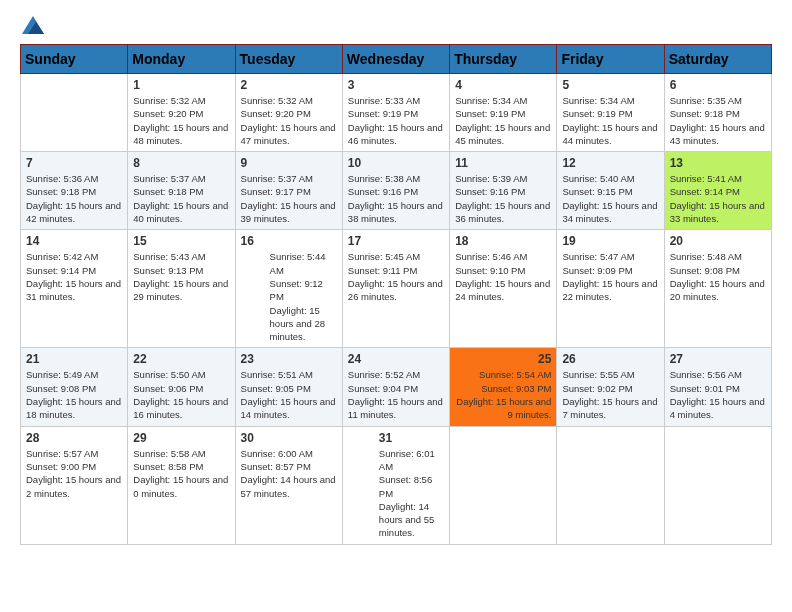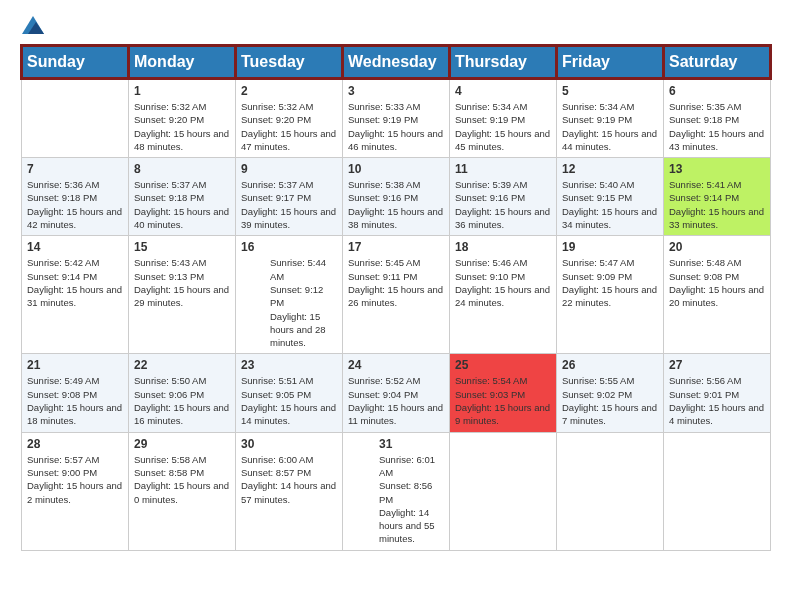--- a/index.html
+++ b/index.html
@@ -49,26 +49,26 @@
       font-size: 14px;
       color: #555;
     }
     .calendar {
       width: 100%;
       border-collapse: collapse;
       border: 1px solid #ccc;
     }
     .calendar th {
       background: #2c7bb6;
-      color: #ffffff;
-      font-size: 16px;
+      color: #000000;
+      font-size: 14px;
       font-weight: bold;
       padding: 6px 4px;
       text-align: left;
-      border: 3px solid #7f1d1d;
+      border: 1px solid #7f1d1d;
     }
     .calendar td {
       vertical-align: top;
       border: 1px solid #ccc;
       padding: 4px 5px;
       width: 107px;
       min-height: 80px;
       background: #fff;
     }
     .calendar tr:nth-child(even) td {
@@ -269,21 +269,21 @@
           <div class="day-info" style="white-space: pre-line;">Sunrise: 5:51 AM
 Sunset: 9:05 PM
 Daylight: 15 hours and 14 minutes.</div>
         </td>
         <td style="background: rgb(240, 245, 250);">
           <div class="day-number">24</div>
           <div class="day-info" style="white-space: pre-line;">Sunrise: 5:52 AM
 Sunset: 9:04 PM
 Daylight: 15 hours and 11 minutes.</div>
         </td>
-        <td style="background: #ef4444;">
+        <td style="background: #f97316; text-align: right;">
           <div class="day-number">25</div>
           <div class="day-info" style="white-space: pre-line;">Sunrise: 5:54 AM
 Sunset: 9:03 PM
 Daylight: 15 hours and 9 minutes.</div>
         </td>
         <td style="background: rgb(240, 245, 250);">
           <div class="day-number">26</div>
           <div class="day-info" style="white-space: pre-line;">Sunrise: 5:55 AM
 Sunset: 9:02 PM
 Daylight: 15 hours and 7 minutes.</div>

